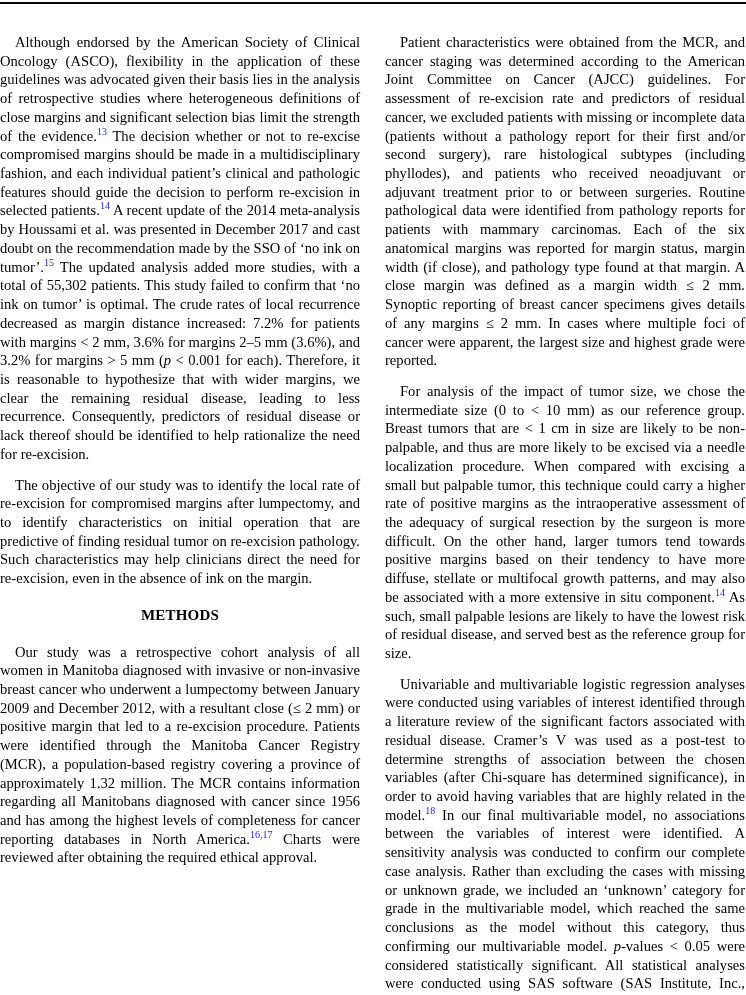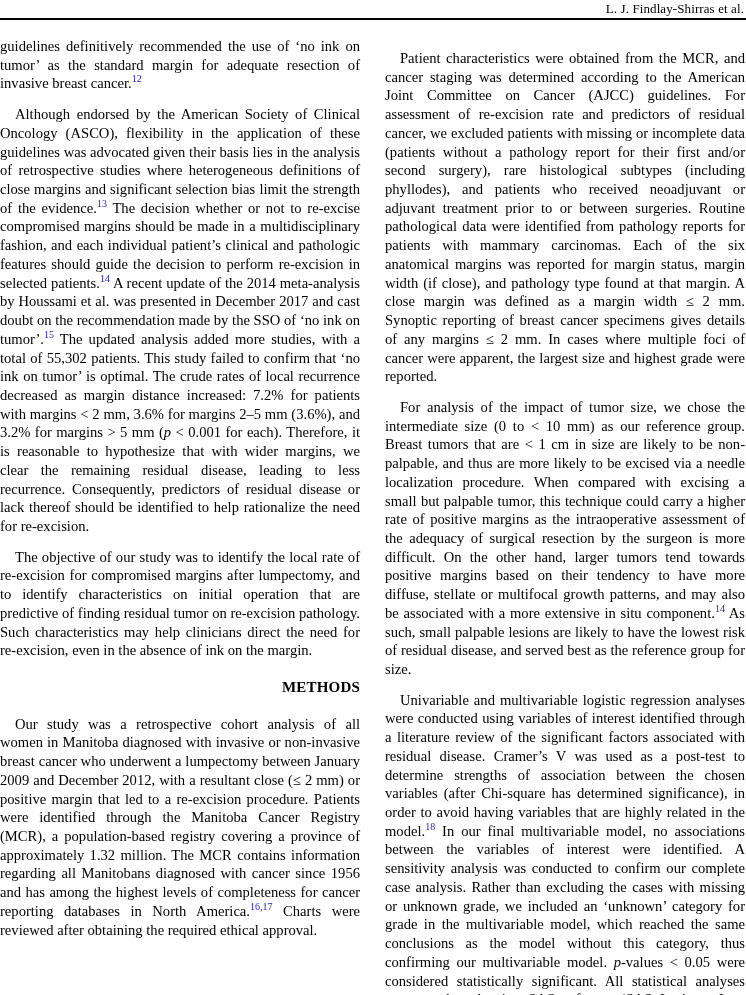--- a/index.html
+++ b/index.html
@@ -46,38 +46,36 @@
   }
   .col p.indent {
     text-indent: 15px;
     margin-top: 12px;
   }
   .section-heading {
     font-size: 15px;
     font-weight: bold;
     margin: 18px 0 18px 0;
     letter-spacing: 0.2px;
-    text-align: right;
+    text-align: center;
   }
   sup.ref {
     color: var(--ref-color, #2222cc);
     font-size: 10px;
     line-height: 0;
     vertical-align: super;
   }
 </style>
 </head>
 <body>
 
 <div class="page">
-  <div class="running-head">L. J. Findlay-Shirras et al.</div>
   <div class="head-rule"></div>
   <div class="columns">
     <div class="col">
-        <p class="para">guidelines definitively recommended the use of ‘no ink on tumor’ as the standard margin for adequate resection of invasive breast cancer.<sup class="ref">12</sup></p>
         <p class="para indent">Although endorsed by the American Society of Clinical Oncology (ASCO), flexibility in the application of these guidelines was advocated given their basis lies in the analysis of retrospective studies where heterogeneous definitions of close margins and significant selection bias limit the strength of the evidence.<sup class="ref">13</sup> The decision whether or not to re-excise compromised margins should be made in a multidisciplinary fashion, and each individual patient’s clinical and pathologic features should guide the decision to perform re-excision in selected patients.<sup class="ref">14</sup> A recent update of the 2014 meta-analysis by Houssami et al. was presented in December 2017 and cast doubt on the recommendation made by the SSO of ‘no ink on tumor’.<sup class="ref">15</sup> The updated analysis added more studies, with a total of 55,302 patients. This study failed to confirm that ‘no ink on tumor’ is optimal. The crude rates of local recurrence decreased as margin distance increased: 7.2% for patients with margins &lt; 2 mm, 3.6% for margins 2–5 mm (3.6%), and 3.2% for margins &gt; 5 mm (<i>p</i> &lt; 0.001 for each). Therefore, it is reasonable to hypothesize that with wider margins, we clear the remaining residual disease, leading to less recurrence. Consequently, predictors of residual disease or lack thereof should be identified to help rationalize the need for re-excision.</p>
         <p class="para indent">The objective of our study was to identify the local rate of re-excision for compromised margins after lumpectomy, and to identify characteristics on initial operation that are predictive of finding residual tumor on re-excision pathology. Such characteristics may help clinicians direct the need for re-excision, even in the absence of ink on the margin.</p>
         <h2 class="section-heading">METHODS</h2>
         <p class="para indent">Our study was a retrospective cohort analysis of all women in Manitoba diagnosed with invasive or non-invasive breast cancer who underwent a lumpectomy between January 2009 and December 2012, with a resultant close (≤ 2 mm) or positive margin that led to a re-excision procedure. Patients were identified through the Manitoba Cancer Registry (MCR), a population-based registry covering a province of approximately 1.32 million. The MCR contains information regarding all Manitobans diagnosed with cancer since 1956 and has among the highest levels of completeness for cancer reporting databases in North America.<sup class="ref">16,17</sup> Charts were reviewed after obtaining the required ethical approval.</p>
       </div>
     <div class="col">
         <p class="para indent">Patient characteristics were obtained from the MCR, and cancer staging was determined according to the American Joint Committee on Cancer (AJCC) guidelines. For assessment of re-excision rate and predictors of residual cancer, we excluded patients with missing or incomplete data (patients without a pathology report for their first and/or second surgery), rare histological subtypes (including phyllodes), and patients who received neoadjuvant or adjuvant treatment prior to or between surgeries. Routine pathological data were identified from pathology reports for patients with mammary carcinomas. Each of the six anatomical margins was reported for margin status, margin width (if close), and pathology type found at that margin. A close margin was defined as a margin width ≤ 2 mm. Synoptic reporting of breast cancer specimens gives details of any margins ≤ 2 mm. In cases where multiple foci of cancer were apparent, the largest size and highest grade were reported.</p>
         <p class="para indent">For analysis of the impact of tumor size, we chose the intermediate size (0 to &lt; 10 mm) as our reference group. Breast tumors that are &lt; 1 cm in size are likely to be non-palpable, and thus are more likely to be excised via a needle localization procedure. When compared with excising a small but palpable tumor, this technique could carry a higher rate of positive margins as the intraoperative assessment of the adequacy of surgical resection by the surgeon is more difficult. On the other hand, larger tumors tend towards positive margins based on their tendency to have more diffuse, stellate or multifocal growth patterns, and may also be associated with a more extensive in situ component.<sup class="ref">14</sup> As such, small palpable lesions are likely to have the lowest risk of residual disease, and served best as the reference group for size.</p>
         <p class="para indent">Univariable and multivariable logistic regression analyses were conducted using variables of interest identified through a literature review of the significant factors associated with residual disease. Cramer’s V was used as a post-test to determine strengths of association between the chosen variables (after Chi-square has determined significance), in order to avoid having variables that are highly related in the model.<sup class="ref">18</sup> In our final multivariable model, no associations between the variables of interest were identified. A sensitivity analysis was conducted to confirm our complete case analysis. Rather than excluding the cases with missing or unknown grade, we included an ‘unknown’ category for grade in the multivariable model, which reached the same conclusions as the model without this category, thus confirming our multivariable model. <i>p</i>-values &lt; 0.05 were considered statistically significant. All statistical analyses were conducted using SAS software (SAS Institute, Inc., Cary, NC, USA).</p>
       </div>

